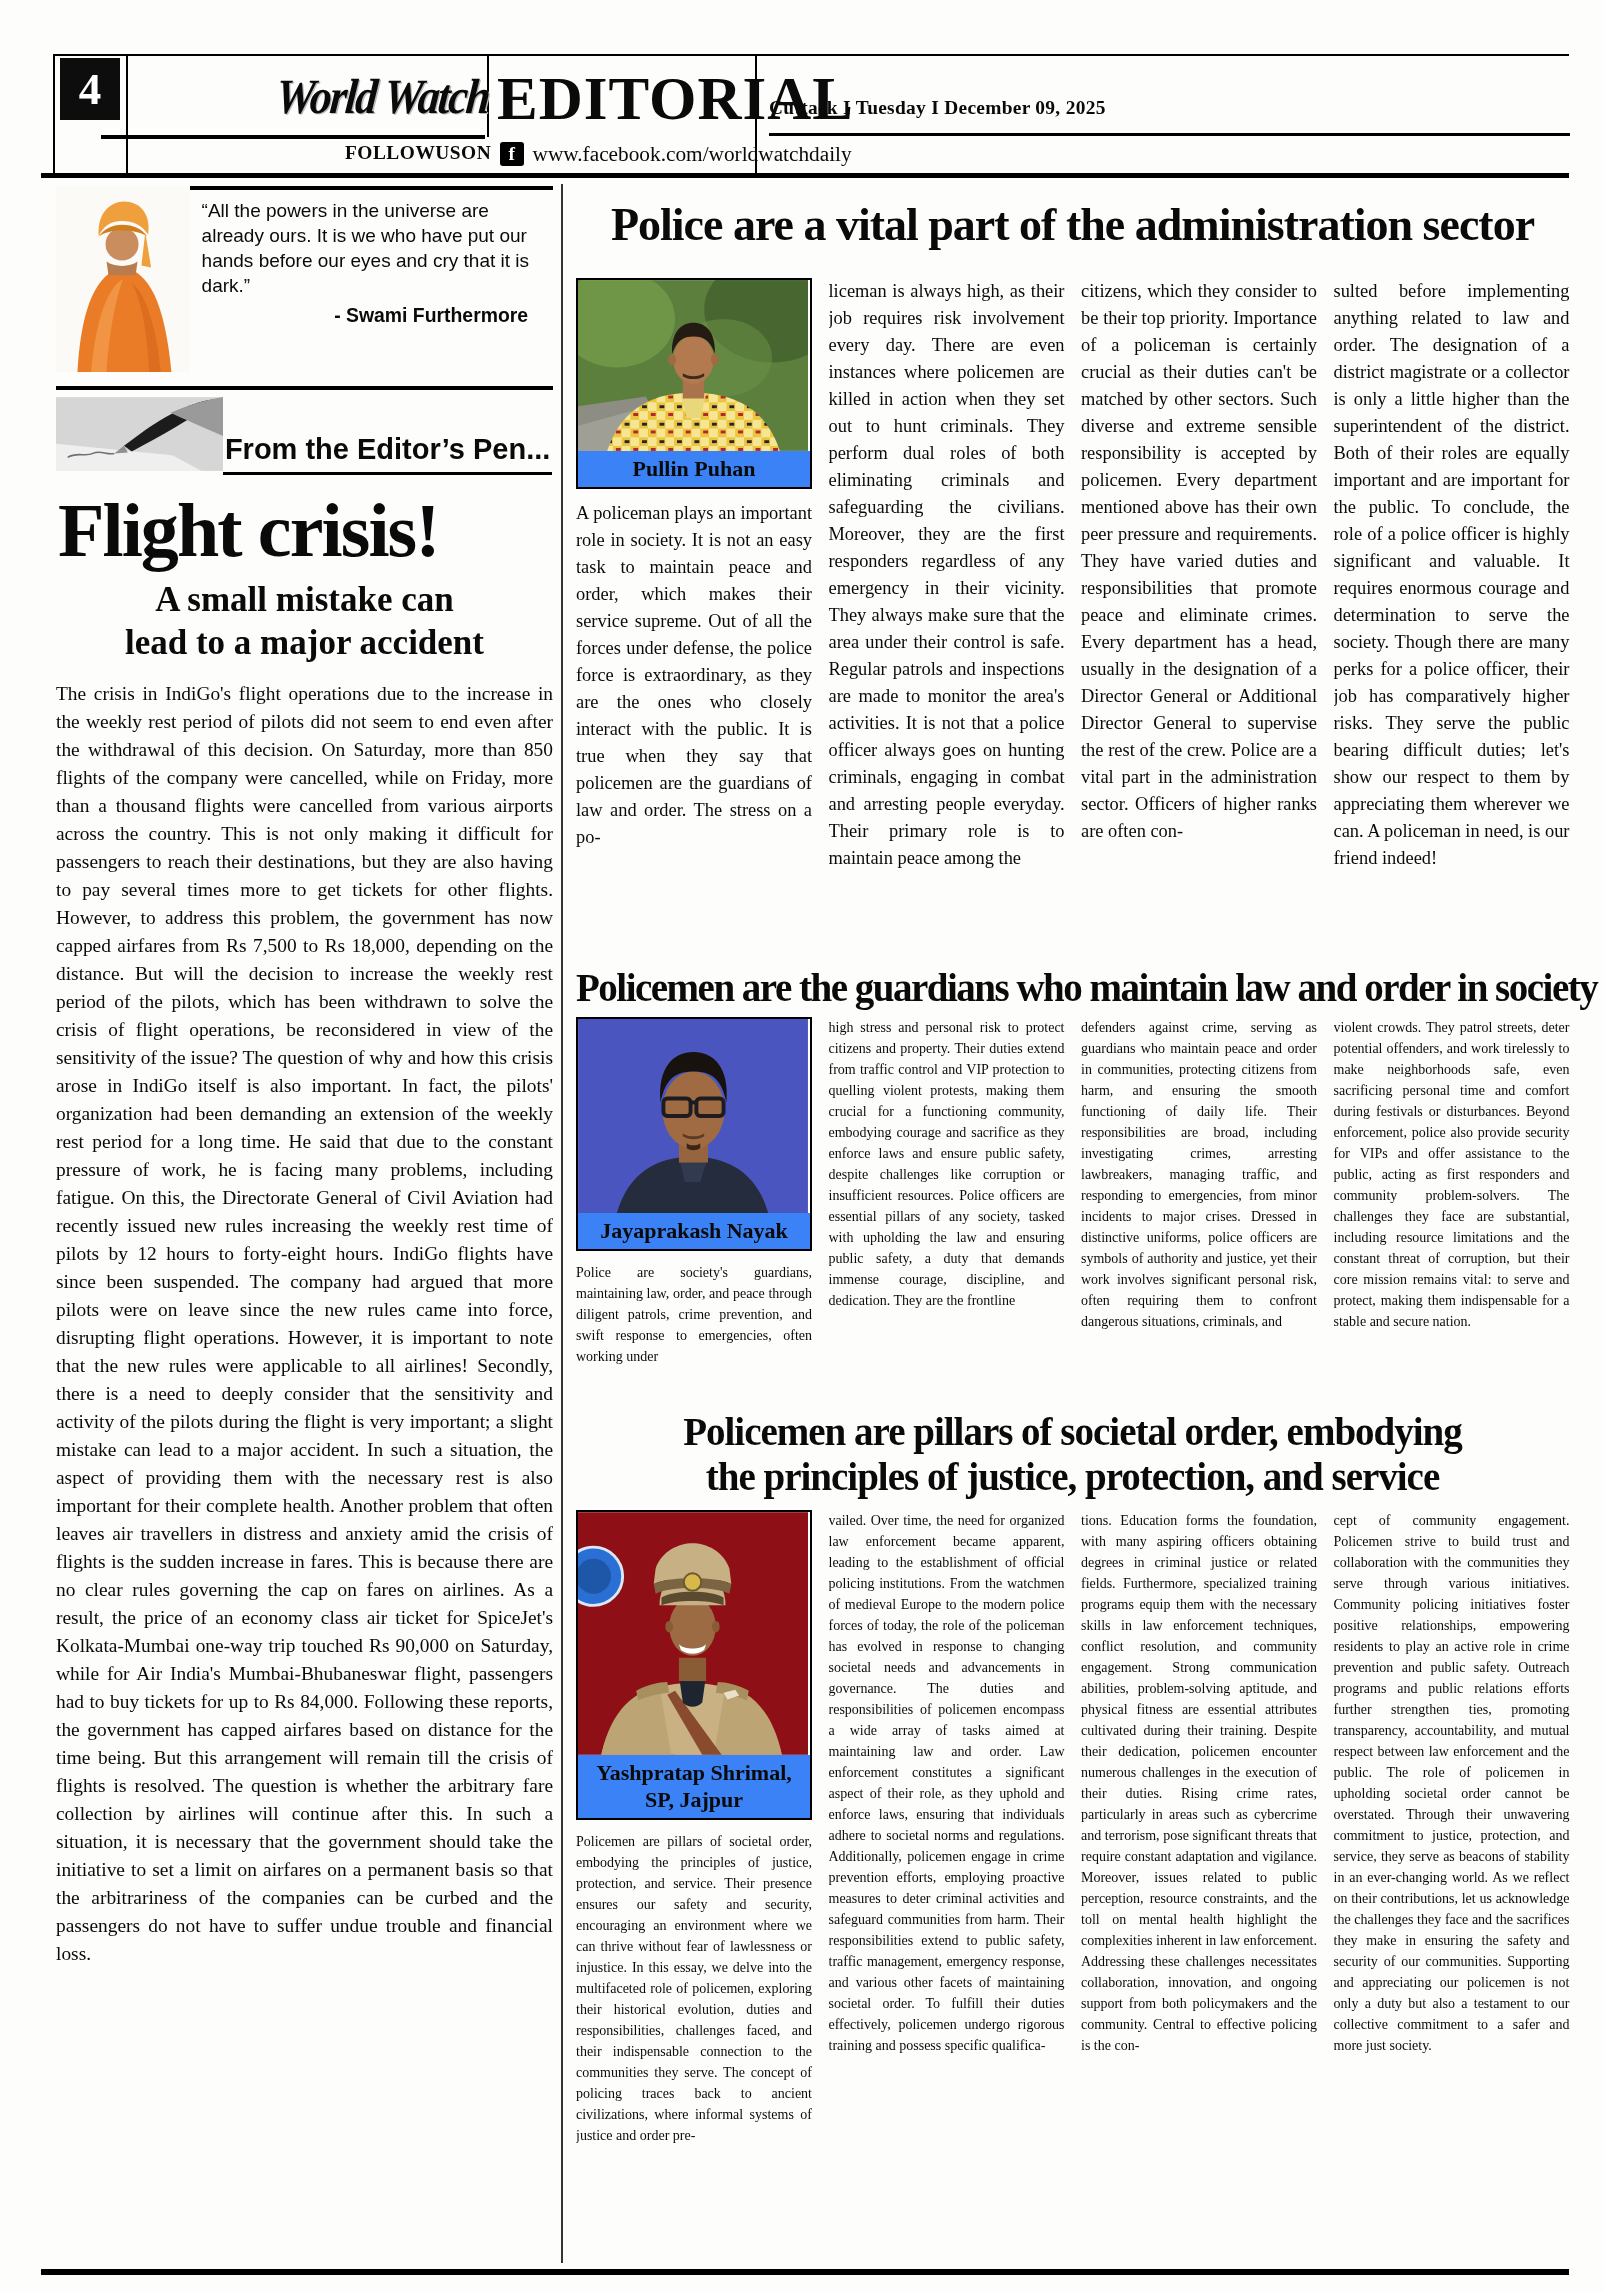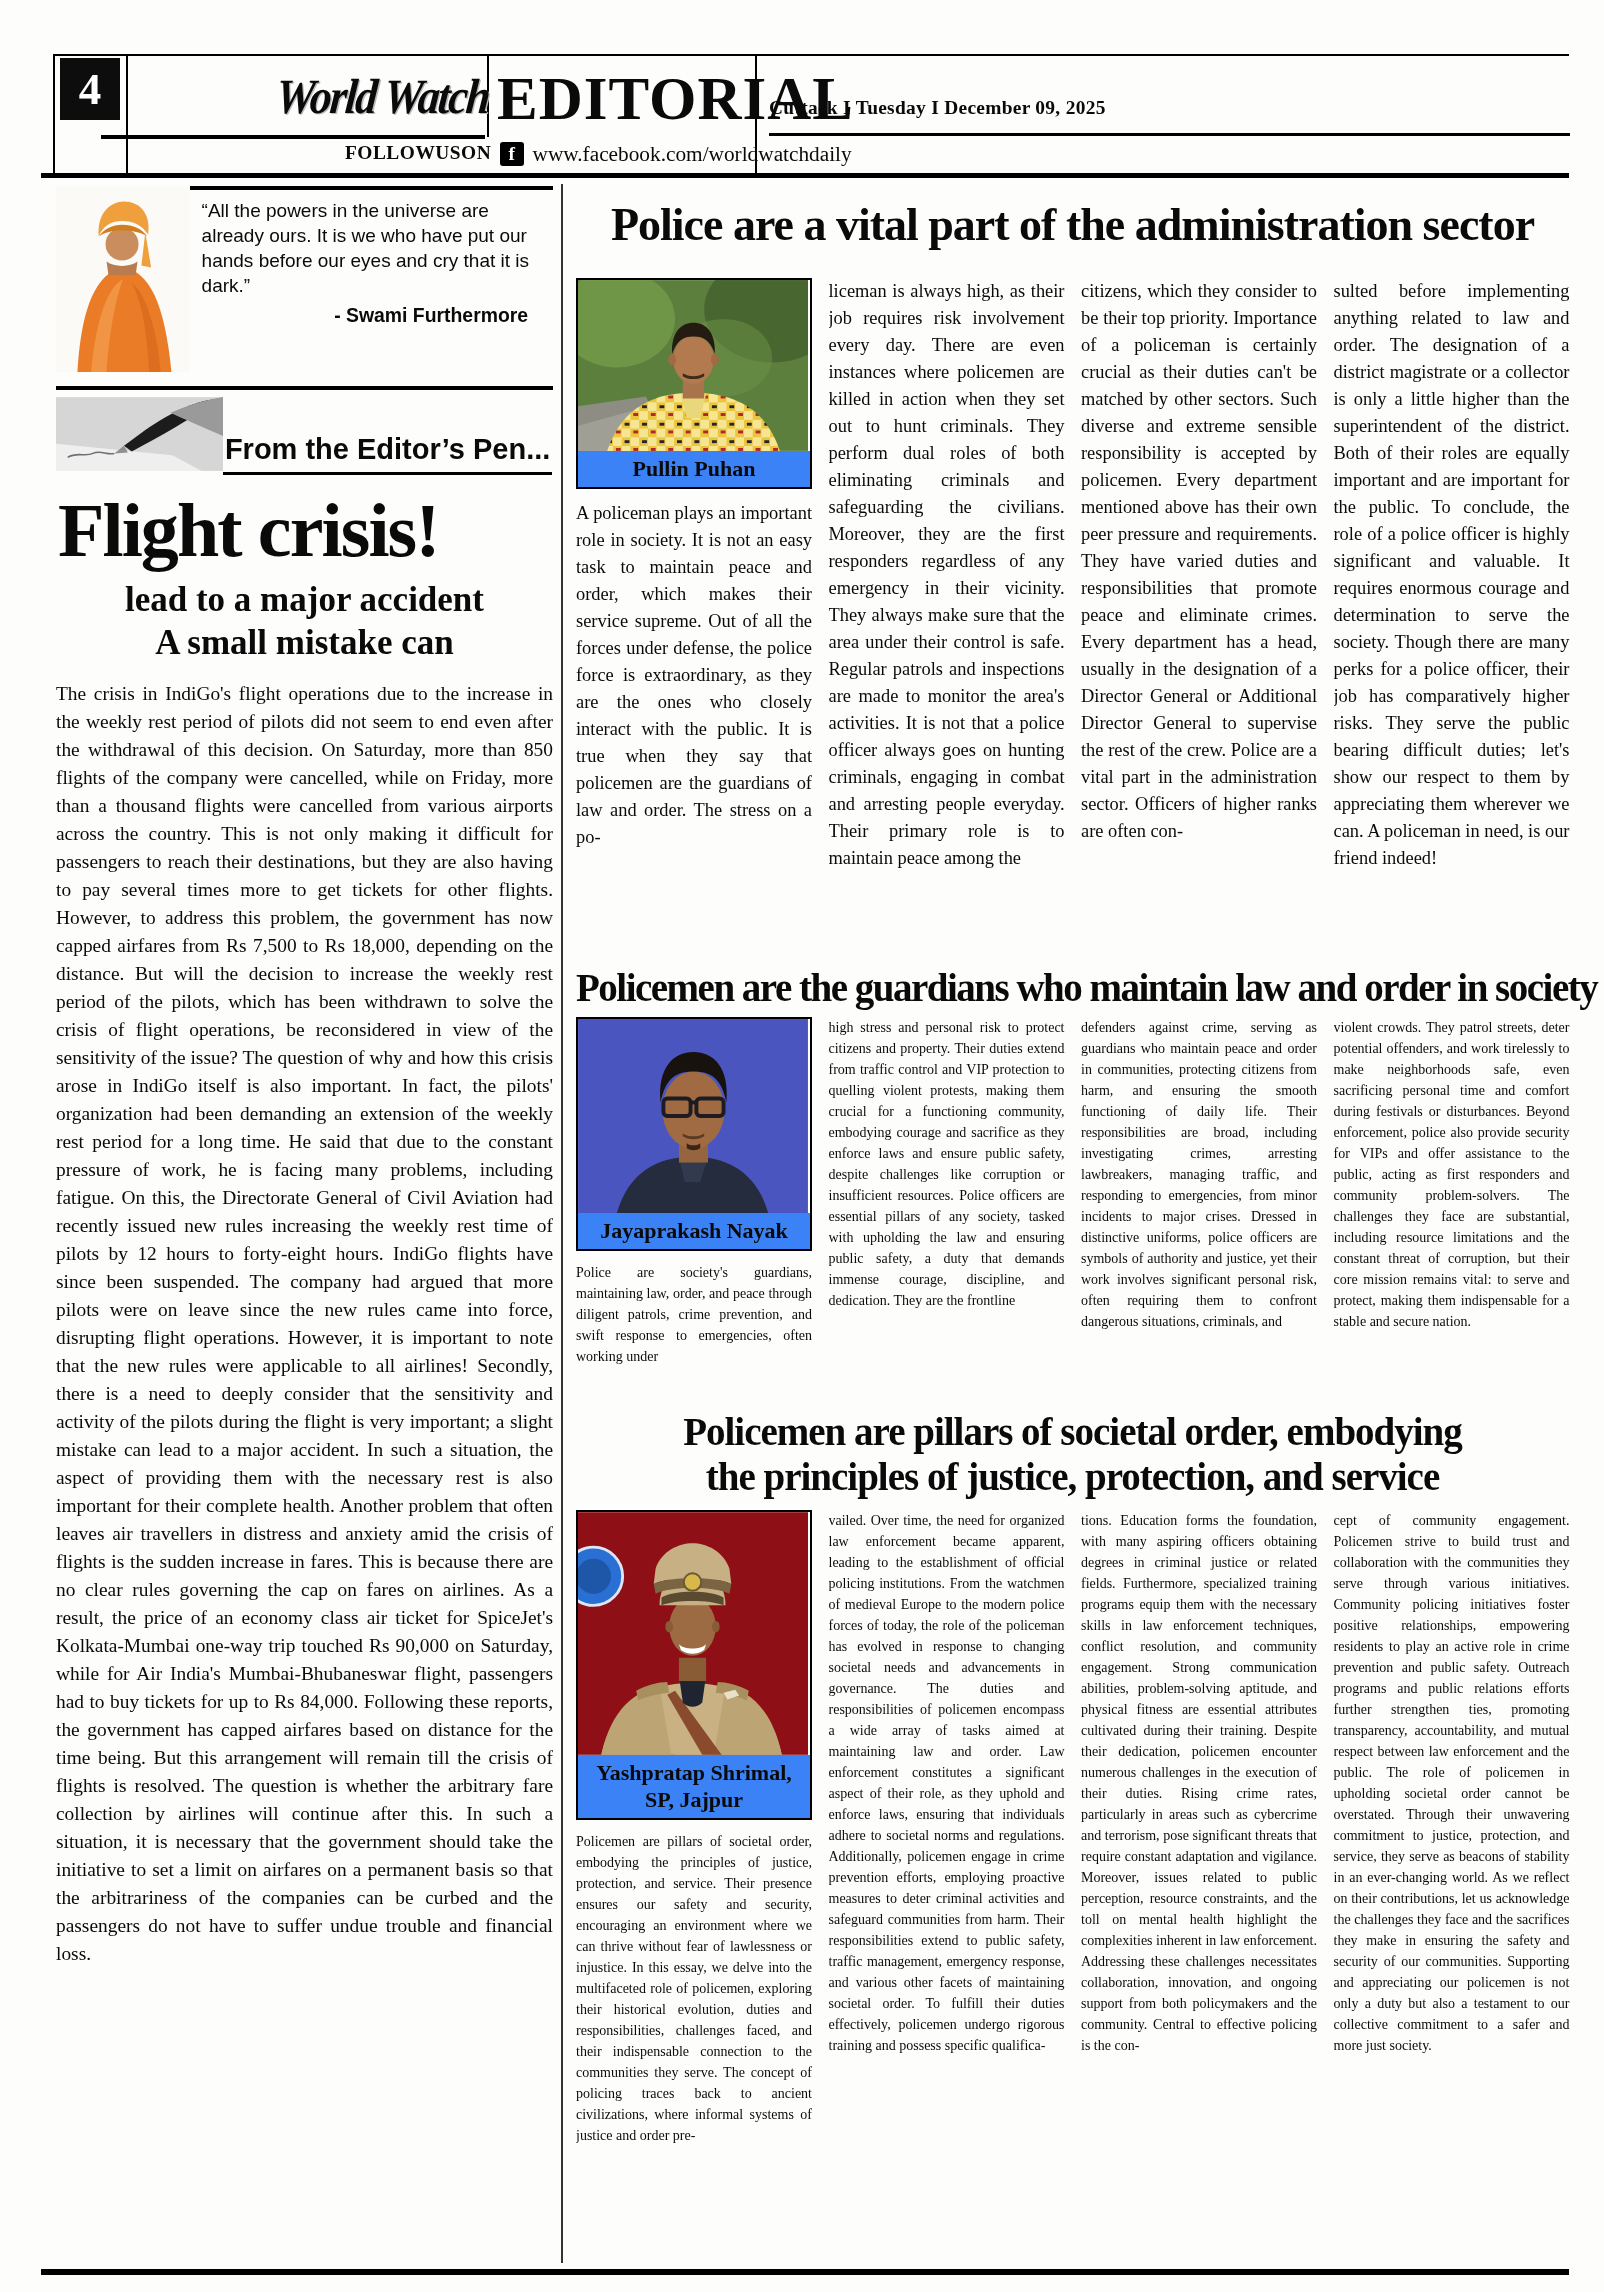--- a/index.html
+++ b/index.html
@@ -118,22 +118,22 @@
           <path d="M70,50 L60,58 L74,57 Z" fill="#8f8f8f"></path>
           <path d="M172,0 L172,40 C150,30 130,22 118,16 C138,8 158,2 172,0 Z" fill="#9a9a9a"></path>
           <path d="M12,62 C22,56 30,62 38,58 C46,54 52,60 60,58" stroke="#707070" stroke-width="1.6" fill="none"></path>
         </svg>
       </span>
       <h3 class="kicker" style="margin:0;">From the Editor’s Pen...</h3>
     </div>
 
     <h1 class="ed-headline" style="margin:15.5px 0 0 1.9px;">Flight crisis!</h1>
     <h2 class="ed-subhead" style="margin:7.8px 0 0 0;">
+      <div>A small mistake can</div>
       <div>lead to a major accident</div>
-      <div>A small mistake can</div>
     </h2>
     <div class="ed-body">The crisis in IndiGo's flight operations due to the increase in the weekly rest period of pilots did not seem to end even after the withdrawal of this decision. On Saturday, more than 850 flights of the company were cancelled, while on Friday, more than a thousand flights were cancelled from various airports across the country. This is not only making it difficult for passengers to reach their destinations, but they are also having to pay several times more to get tickets for other flights. However, to address this problem, the government has now capped airfares from Rs 7,500 to Rs 18,000, depending on the distance. But will the decision to increase the weekly rest period of the pilots, which has been withdrawn to solve the crisis of flight operations, be reconsidered in view of the sensitivity of the issue? The question of why and how this crisis arose in IndiGo itself is also important. In fact, the pilots' organization had been demanding an extension of the weekly rest period for a long time. He said that due to the constant pressure of work, he is facing many problems, including fatigue. On this, the Directorate General of Civil Aviation had recently issued new rules increasing the weekly rest time of pilots by 12 hours to forty-eight hours. IndiGo flights have since been suspended. The company had argued that more pilots were on leave since the new rules came into force, disrupting flight operations. However, it is important to note that the new rules were applicable to all airlines! Secondly, there is a need to deeply consider that the sensitivity and activity of the pilots during the flight is very important; a slight mistake can lead to a major accident. In such a situation, the aspect of providing them with the necessary rest is also important for their complete health. Another problem that often leaves air travellers in distress and anxiety amid the crisis of flights is the sudden increase in fares. This is because there are no clear rules governing the cap on fares on airlines. As a result, the price of an economy class air ticket for SpiceJet's Kolkata-Mumbai one-way trip touched Rs 90,000 on Saturday, while for Air India's Mumbai-Bhubaneswar flight, passengers had to buy tickets for up to Rs 84,000. Following these reports, the government has capped airfares based on distance for the time being. But this arrangement will remain till the crisis of flights is resolved. The question is whether the arbitrary fare collection by airlines will continue after this. In such a situation, it is necessary that the government should take the initiative to set a limit on airfares on a permanent basis so that the arbitrariness of the companies can be curbed and the passengers do not have to suffer undue trouble and financial loss.</div>
   </div>
 
   <section class="abs art" style="top:190px;">
     <h2 class="art-headline h1a" style="margin:8px;">Police are a vital part of the administration sector</h2>
   </section>
   <div class="cols" style="left:576px;top:278px;height:677px;">
     <div class="col">
       <figure>

